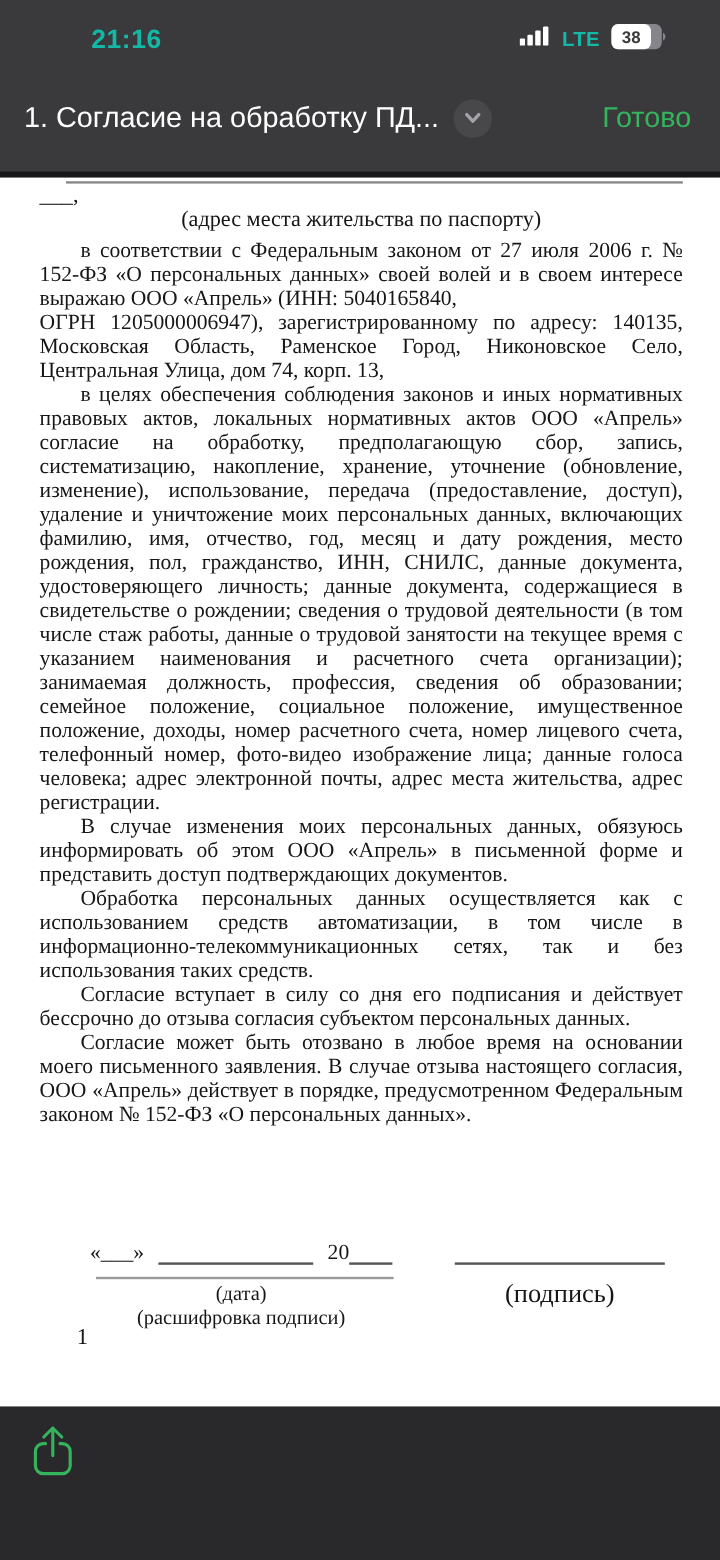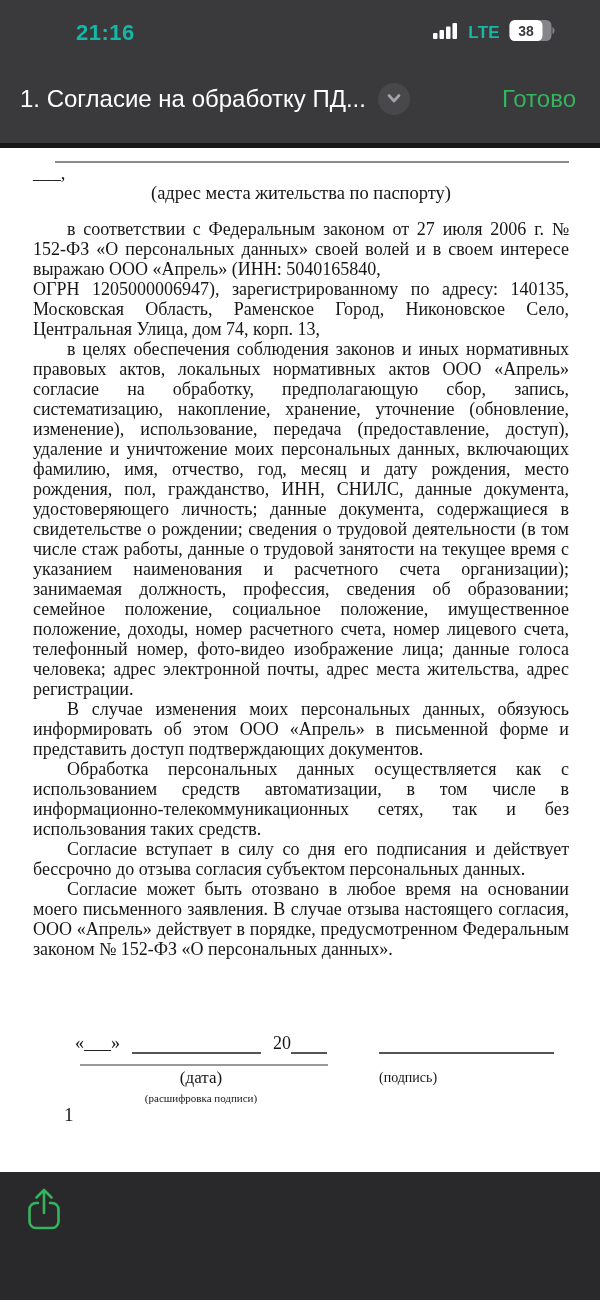--- a/index.html
+++ b/index.html
@@ -26,41 +26,41 @@
   .nav-title{color:#fff;font-size:24px;font-weight:500;white-space:nowrap;overflow:hidden;}
   .chevron-btn{width:32px;height:32px;border-radius:50%;background:var(--chevron-circle-bg);
     border:none;margin-left:12px;flex:0 0 32px;display:flex;align-items:center;justify-content:center;cursor:pointer;padding:0;}
   .done-btn{margin-left:auto;background:none;border:none;color:var(--accent-green);
     font-size:24px;font-weight:500;font-family:"Liberation Sans",sans-serif;cursor:pointer;padding:0;}
 
   .page-divider{height:5px;flex:0 0 5px;background:#18181a;}
 
   
   .page{height:1024px;flex:0 0 1024px;background:var(--page-bg);position:relative;
-    padding:13px 31px 0 33px;font-family:"Liberation Serif",serif;color:#161616;overflow:hidden;}
+    padding:3px 31px 0 33px;font-family:"Liberation Serif",serif;color:#161616;overflow:hidden;}
   .top-line{border-top:2px solid #8a8a8a;margin-left:22px;}
   .blank-prefix{font-size:18.5px;line-height:20px;}
-  .doc-caption{text-align:center;font-size:18.5px;line-height:20px;margin-bottom:16px;}
+  .doc-caption{text-align:center;font-size:18.5px;line-height:20px;margin-bottom:5px;}
   .para{margin:0;font-size:18px;line-height:20px;text-align:justify;}
   .para.indent{text-indent:34px;}
 
   
   .sig-block{position:absolute;left:33px;right:20px;top:884px;font-size:18px;}
   .sig-row1{display:flex;align-items:flex-end;height:22px;}
   .sig-left{width:252px;margin-left:42px;display:flex;align-items:flex-end;}
   .sig-day{white-space:nowrap;}
   .line{border-bottom:2px solid #555;}
   .l-month{flex:1;margin:0 12px;height:18px;}
   .l-year{width:36px;height:18px;}
   .sig-right-line{margin-left:auto;margin-right:26px;width:175px;height:18px;border-bottom:2px solid #555;}
   .sig-row2{margin-left:47px;width:248px;border-bottom:2px solid #999;height:12px;}
   .sig-labels{display:flex;margin-top:2px;}
   .sig-label-left{width:252px;margin-left:42px;text-align:center;font-size:17px;line-height:20px;}
-  .sig-label-right{margin-left:auto;margin-right:26px;width:175px;text-align:left;font-size:14px;line-height:20px;font-family:Liberation Serif, serif;}
-  .sig-name-label{width:252px;margin-left:42px;text-align:center;font-size:11px;line-height:20px;}
+  .sig-label-right{margin-left:auto;margin-right:26px;width:175px;text-align:center;font-size:22px;line-height:20px;font-family:Liberation Serif, serif;}
+  .sig-name-label{width:252px;margin-left:42px;text-align:center;font-size:17px;line-height:20px;}
   .page-num{position:absolute;left:64px;top:956px;font-size:19px;}
 
   
   .toolbar{height:128px;flex:0 0 128px;background:var(--toolbar-bg);display:flex;
     align-items:flex-start;padding:15px 0 0 25px;}
   .share-btn{background:none;border:none;padding:0;cursor:pointer;}
 </style>
 </head>
 <body>
 

